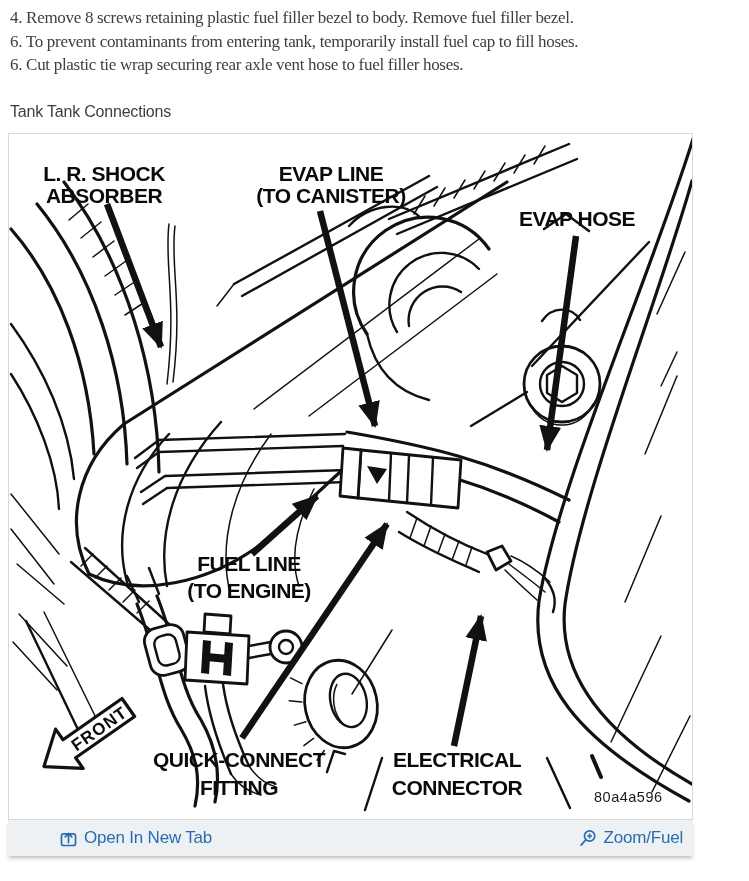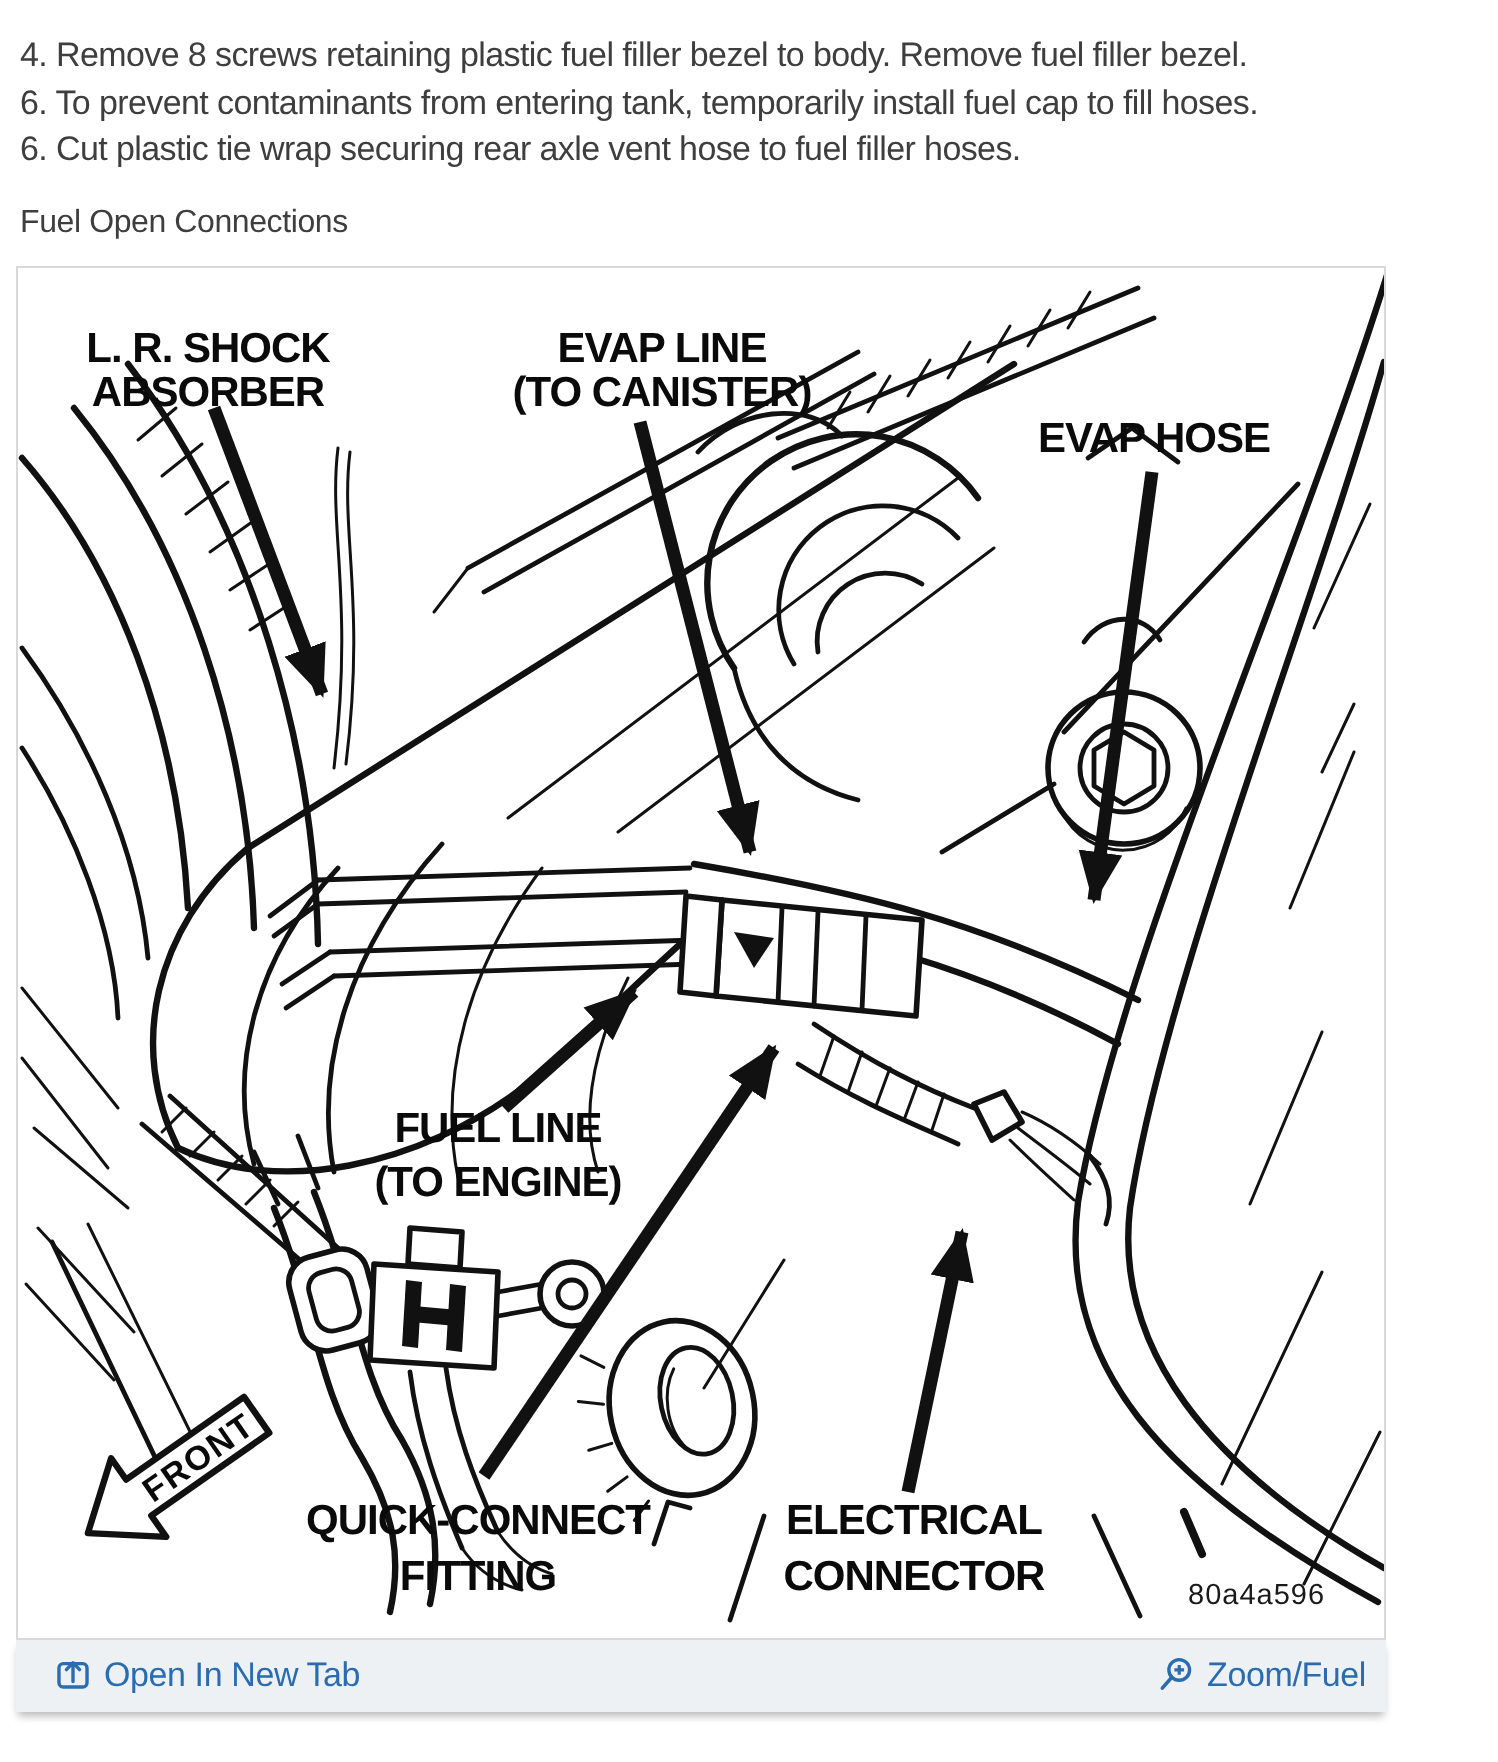--- a/index.html
+++ b/index.html
@@ -7,34 +7,34 @@
     --footer_bg:#eef1f4;
     --text:#3e3e3e;
     --ink:#111111;
     --border:#d9d9d9;
   }
   html,body{margin:0;padding:0;}
   body{
     width:749px;height:881px;background:#ffffff;position:relative;overflow:hidden;
     font-family:"Liberation Sans",sans-serif;
   }
-  .instructions{position:absolute;left:10px;top:16px;width:735px;}
+  .instructions{position:absolute;left:10px;top:6px;width:735px;font-family:Liberation Serif, serif;}
   .instr-line{font-size:17px;line-height:23.5px;color:var(--text);letter-spacing:-0.3px;white-space:nowrap;}
   .caption{position:absolute;left:10px;top:103px;font-size:16px;color:var(--text);letter-spacing:-0.2px;}
   .card{position:absolute;left:8px;top:133px;width:685px;}
   .imgpanel{width:683px;height:685px;border:1px solid var(--border);background:#fff;}
   svg.art{display:block;width:683px;height:685px;}
   .footerbar{
     width:685px;height:36px;background:var(--footer_bg);
     display:flex;align-items:center;justify-content:space-between;
     padding:0 10px 0 20px;box-sizing:border-box;
     box-shadow:0 3px 4px -1px rgba(0,0,0,0.28);
   }
   a.flink{color:var(--accent);font-size:17px;letter-spacing:-0.2px;text-decoration:none;
-    display:flex;gap:7px;cursor:pointer;}
+    display:flex;align-items:center;gap:7px;cursor:pointer;margin-left:32px;}
   a.flink svg{flex:0 0 auto;}
   
   .k{fill:none;stroke:var(--ink);stroke-width:2.4;stroke-linecap:round;stroke-linejoin:round}
   .k1{fill:none;stroke:var(--ink);stroke-width:1.5;stroke-linecap:round}
   .k3{fill:none;stroke:var(--ink);stroke-width:3.2;stroke-linecap:round;stroke-linejoin:round}
   .k4{fill:none;stroke:var(--ink);stroke-width:4;stroke-linecap:round}
   .kf{fill:#ffffff;stroke:var(--ink);stroke-width:2.8;stroke-linejoin:round}
   .solid{fill:var(--ink);stroke:none}
   .arrow{fill:none;stroke:var(--ink);stroke-width:6.5;stroke-linecap:butt}
   text.lbl{font-family:"Liberation Sans",sans-serif;font-weight:bold;font-size:21px;
@@ -46,21 +46,21 @@
 </style>
 </head>
 <body>
 
 <div class="instructions">
   <div class="instr-line">4. Remove 8 screws retaining plastic fuel filler bezel to body. Remove fuel filler bezel.</div>
   <div class="instr-line">6. To prevent contaminants from entering tank, temporarily install fuel cap to fill hoses.</div>
   <div class="instr-line">6. Cut plastic tie wrap securing rear axle vent hose to fuel filler hoses.</div>
 </div>
 
-<div class="caption">Fuel Open Connections</div>
+<div class="caption">Tank Tank Connections</div>
 
 <div class="card">
   <div class="imgpanel">
     <svg class="art" viewBox="0 0 683 685">
       <defs>
         <marker id="ah" markerUnits="userSpaceOnUse" markerWidth="30" markerHeight="26" refX="24" refY="13" orient="auto">
           <path d="M0,2 L26,13 L0,24 Z" fill="#111"></path>
         </marker>
       </defs>
 

